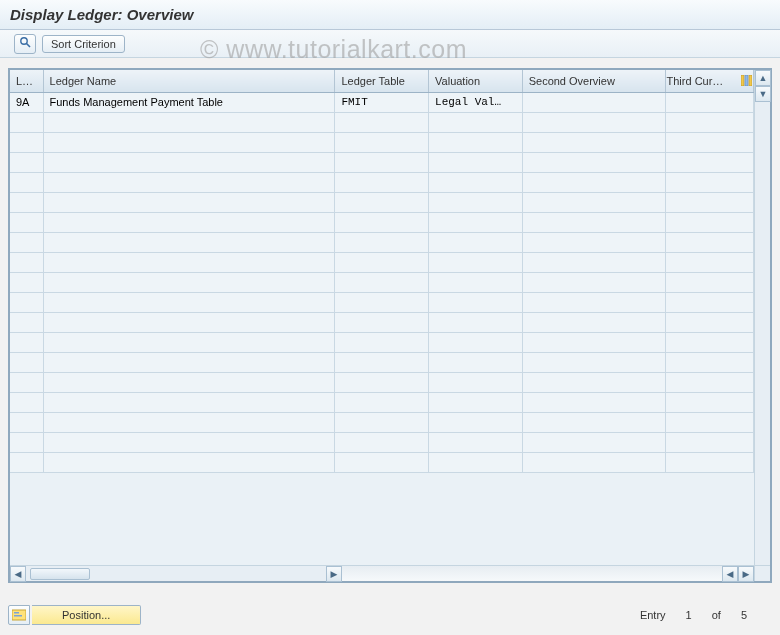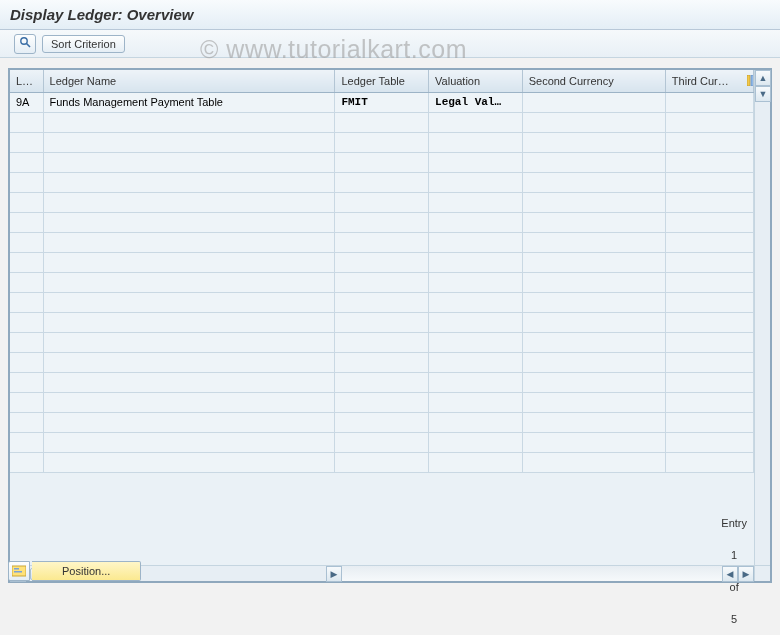--- a/index.html
+++ b/index.html
@@ -82,28 +82,28 @@
       border-right: 1px solid #c9d8e3;
       border-bottom: 1px solid #c9d8e3;
       padding: 3px 6px;
       font-size: 11px;
       height: 20px;
       background: #eef4f8;
       white-space: nowrap;
       overflow: hidden;
       text-overflow: clip;
     }
-    table.grid td.mono { font-family: "Courier New", monospace; font-weight: bold; }
+    table.grid td.mono { font-family: "Courier New", monospace; }
     .col-ledger { width: 30px; }
     .col-name { width: 265px; }
     .col-totals { width: 85px; }
     .col-val { width: 85px; }
     .col-second { width: 130px; }
     .col-third { width: 80px; }
-    .th-last-inner{ display:flex; justify-content:flex-start; align-items:center; gap:18px;}
+    .th-last-inner{ display:flex; justify-content:center; align-items:center; gap:18px;}
     .cfg-icon svg{ display:block;}
     
     .vscroll {
       position:absolute; top:0; right:0; bottom:16px; width:16px;
       background: linear-gradient(90deg,#e7edf2,#f6f9fb);
       border-left:1px solid #c5d5e0;
       display:flex; flex-direction:column;
     }
     .vscroll .arrow, .hscroll .arrow {
       width:16px; height:16px;
@@ -145,21 +145,21 @@
       background: linear-gradient(#fdfefe,#e5eef5);
       display:flex; align-items:center; justify-content:center;
     }
     .pos-text {
       border:1px solid #9db4c8; border-left:none; border-radius:0 2px 2px 0;
       background: linear-gradient(#fff6c8,#fbe990);
       padding: 3px 30px;
       font-size:11px;
       cursor:pointer;
     }
-    .entry-info { display:flex; gap:20px; align-items:center; padding-right:25px;flex-direction:column;}
+    .entry-info { display:flex; gap:20px; align-items:center; padding-right:25px;}
     .watermark {
       position:absolute;
       top:35px; left:200px;
       font-size:25px; color: rgba(160,160,160,0.6);
       pointer-events:none;
       letter-spacing:0.5px;
     }
   </style>
 </head>
 <body>
@@ -190,21 +190,21 @@
           <col class="col-val">
           <col class="col-second">
           <col class="col-third">
       </colgroup>
       <thead>
         <tr>
           <th>L…</th>
           <th>Ledger Name</th>
           <th>Ledger Table</th>
           <th>Valuation</th>
-          <th>Second Currency</th>
+          <th>Second Overview</th>
           <th>
             <div class="th-last-inner">
               <span>Third Cur…</span>
               <span class="cfg-icon">
                 <svg width="11" height="11" viewBox="0 0 11 11">
                     <rect x="0" y="0" width="3" height="11" fill="#f2c84b" stroke="#b38f23" stroke-width="0.6"></rect>
                     <rect x="4" y="0" width="3" height="11" fill="#8fb8e8" stroke="#5a84b8" stroke-width="0.6"></rect>
                     <rect x="8" y="0" width="3" height="11" fill="#f2c84b" stroke="#b38f23" stroke-width="0.6"></rect>
                   </svg>
               </span>

